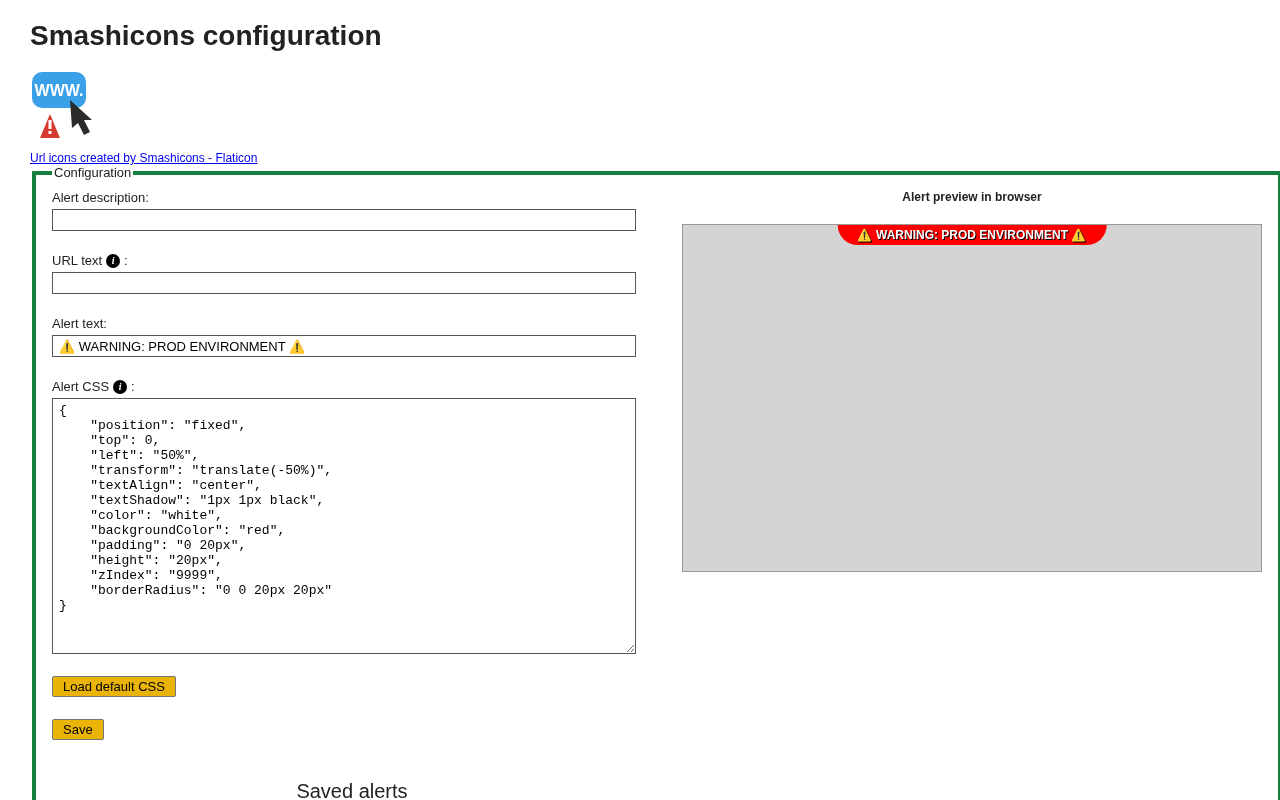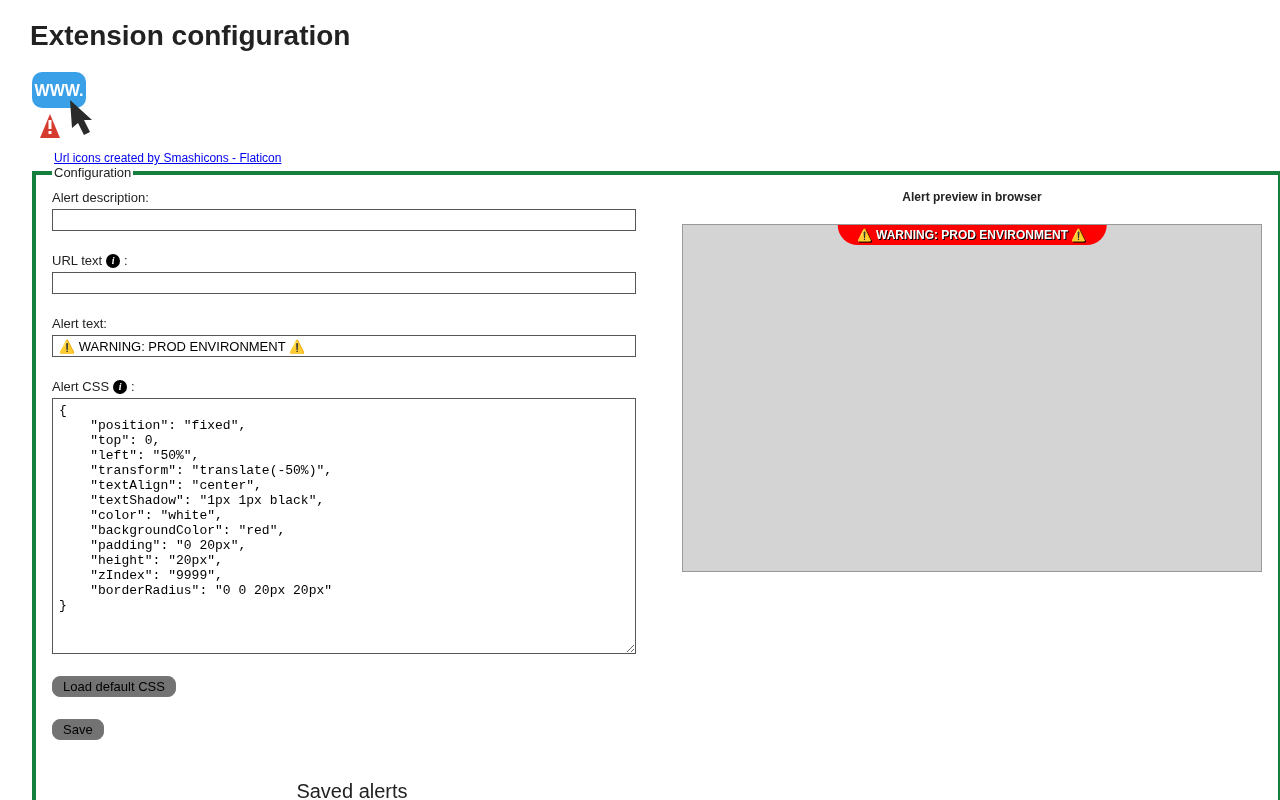--- a/index.html
+++ b/index.html
@@ -29,21 +29,20 @@
   }
   .logo svg { width: 72px; height: 72px; }
   .intro-text {
     max-width: 520px;
     line-height: 1.4;
     padding-top: 4px;
   }
   a.attribution {
     color: #0000ee;
     font-size: 12px;
-    margin-left: 24px;
   }
   fieldset.config {
     border: 4px solid #15803d;
     padding: 10px 16px 20px 16px;
   }
   fieldset.config > legend {
     font-size: 13px;
     padding: 0 2px;
   }
   .two-col {
@@ -96,22 +95,22 @@
     font-size: 13px;
     resize: both;
     white-space: pre;
     overflow: auto;
   }
   button {
     font-family: inherit;
     font-size: 13px;
     padding: 2px 10px;
     border: 1px solid #767676;
-    background: #737373;
-    border-radius: 8px;
+    background: #eab308;
+    border-radius: 2px;
     cursor: pointer;
     align-self: flex-start;
   }
   .preview-title {
     font-size: 12px;
     font-weight: 700;
     margin: 0 0 20px 0;
     text-align: center;
   }
   .browser-preview {
@@ -144,21 +143,21 @@
     margin: 18px 0 0 0;
     text-align: center;
     width: 600px;
   }
 </style>
 </head>
 <body>
 
 
 
-<h1 class="page-title">Extension configuration</h1>
+<h1 class="page-title">Smashicons configuration</h1>
 
 <div class="intro">
   <div class="logo">
     <svg viewBox="0 0 72 72">
       <rect x="2" y="2" width="54" height="36" rx="10" fill="#3aa0e8"></rect>
       <text x="29" y="26" font-family="Arial Black, Arial" font-weight="900" font-size="16" fill="#fff" text-anchor="middle">WWW.</text>
       <polygon points="30,68 10,68 20,44" fill="#d63b2f"></polygon>
       <rect x="18.5" y="50" width="3" height="9" fill="#fff"></rect>
       <rect x="18.5" y="61" width="3" height="3" fill="#fff"></rect>
       <polygon points="40,30 62,50 54,50 60,62 54,65 48,53 42,58" fill="#2b2b2b"></polygon>

